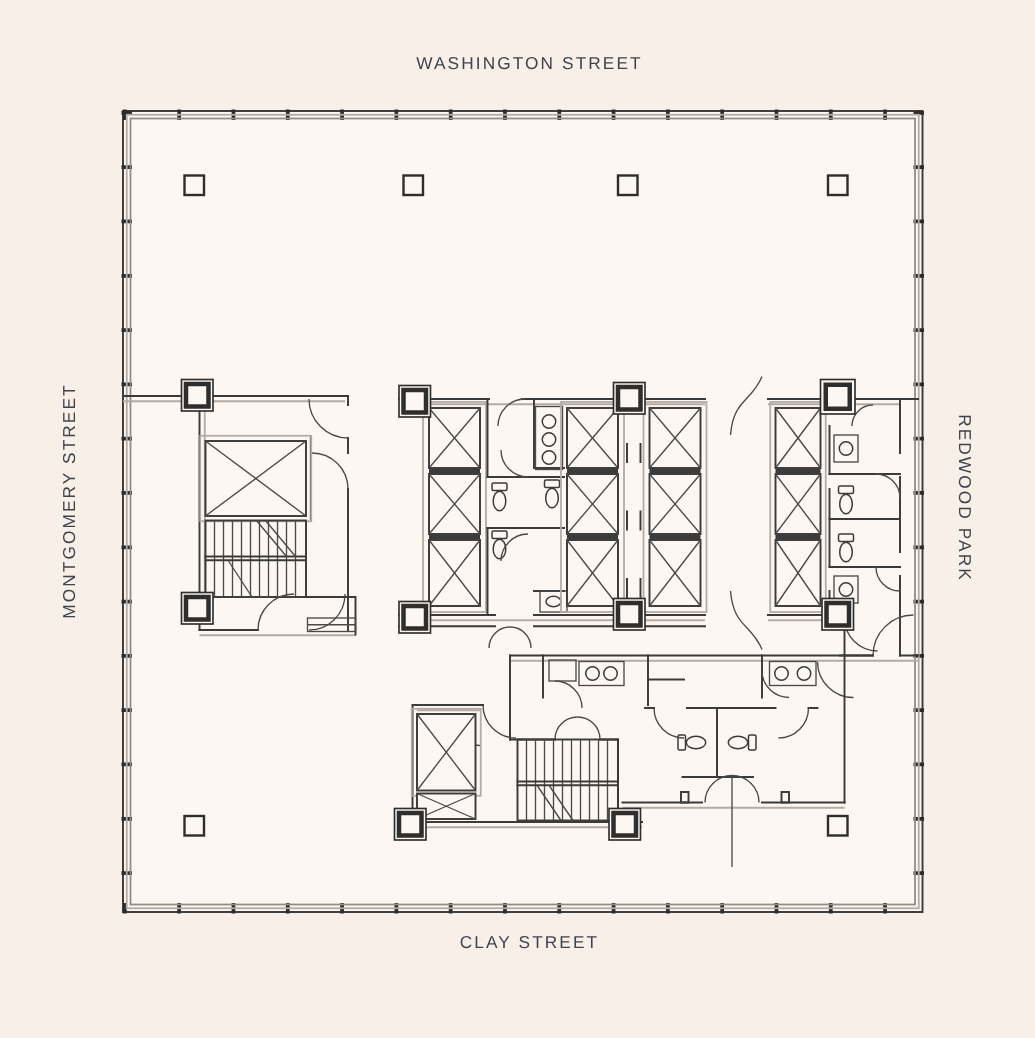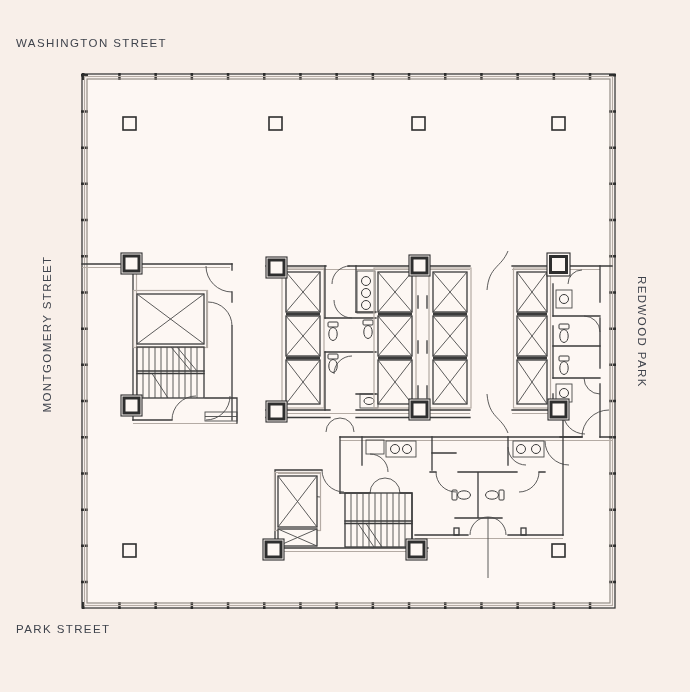--- a/index.html
+++ b/index.html
@@ -4,21 +4,21 @@
 <style>
   html,body{margin:0;padding:0;background:#f8efe9;}
   #stage{
     position:relative;width:690px;height:692px;background:#f8efe9;
     font-family:"Liberation Sans", sans-serif;overflow:hidden;
   }
   .street-label{
     position:absolute;color:#3f434c;font-size:11.5px;letter-spacing:1.4px;
     white-space:nowrap;user-select:none;
   }
-  .street-label.h{left:0;right:0;text-align:left;margin-left:16px;}
+  .street-label.h{left:0;right:0;text-align:center;margin-left:16px;}
   .street-label.v{transform-origin:center center;}
   svg{position:absolute;left:0;top:0;}
   .w1{stroke:#3b3b3b;stroke-width:1.3;fill:none;stroke-linecap:square;}
   .w2{stroke:#3b3b3b;stroke-width:2.8;fill:none;}
   .wt{stroke:#4a4a4a;stroke-width:0.9;fill:none;}
   .g1{stroke:#b4aba4;stroke-width:1.2;fill:none;}
   .g2{stroke:#938c85;stroke-width:1.2;fill:none;}
   .ticks{stroke:#2c2c2c;stroke-width:7;fill:none;stroke-dasharray:2.5 33.7;}
   .colsq{fill:#fdf7f3;stroke:#2e2e2e;stroke-width:1.6;}
   .ring-o{fill:#fdf7f3;stroke:#2e2e2e;stroke-width:1.1;}
@@ -27,21 +27,21 @@
   .bfill{fill:#fdf7f3;}
 </style>
 </head>
 <body>
 
 <div id="stage">
 
   <div class="street-label h" style="top:37px;">WASHINGTON STREET</div>
   <div class="street-label v" style="left:-38px;top:328px;width:170px;text-align:center;transform:rotate(-90deg);">MONTGOMERY STREET</div>
   <div class="street-label v" style="left:557px;top:326px;width:170px;text-align:center;transform:rotate(90deg);">REDWOOD PARK</div>
-  <div class="street-label h" style="top:623px;">PARK STREET</div>
+  <div class="street-label h" style="top:623px;">CLAY STREET</div>
 
   <svg width="690" height="692" viewBox="0 0 690 692">
     <defs>
       <g id="sh34">
           <rect class="w1 bfill" x="0" y="0" width="34" height="40"></rect>
           <line class="wt" x1="0" y1="0" x2="34" y2="40"></line>
           <line class="wt" x1="0" y1="40" x2="34" y2="0"></line>
         </g>
       <g id="sh34t">
           <rect class="w1 bfill" x="0" y="0" width="34" height="44"></rect>

